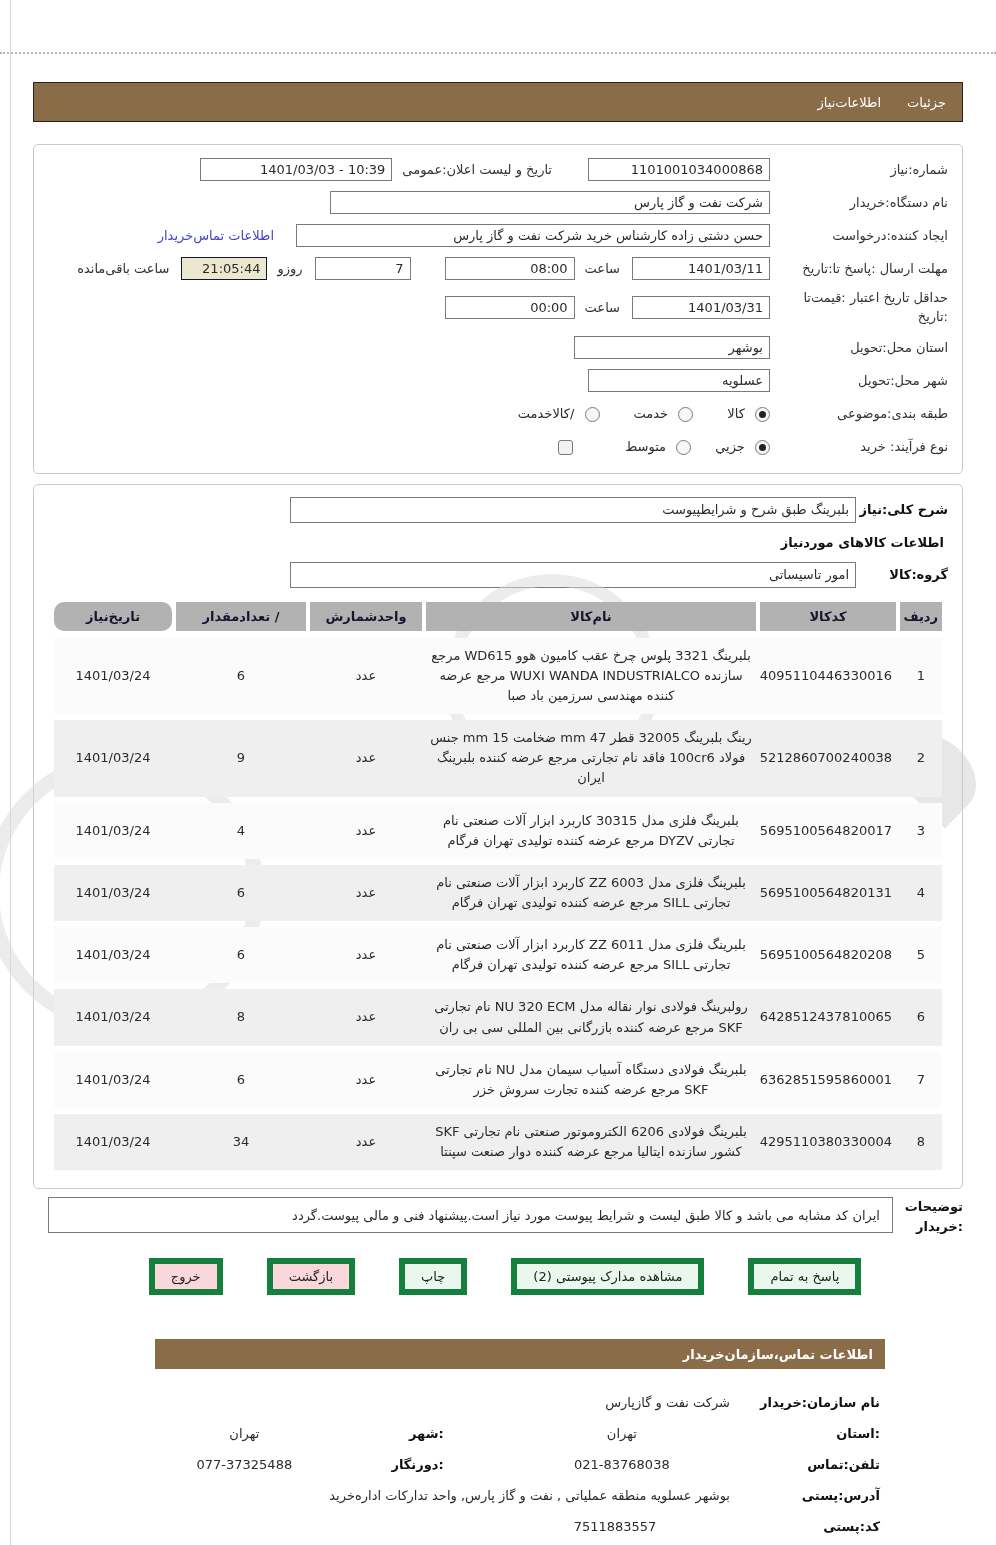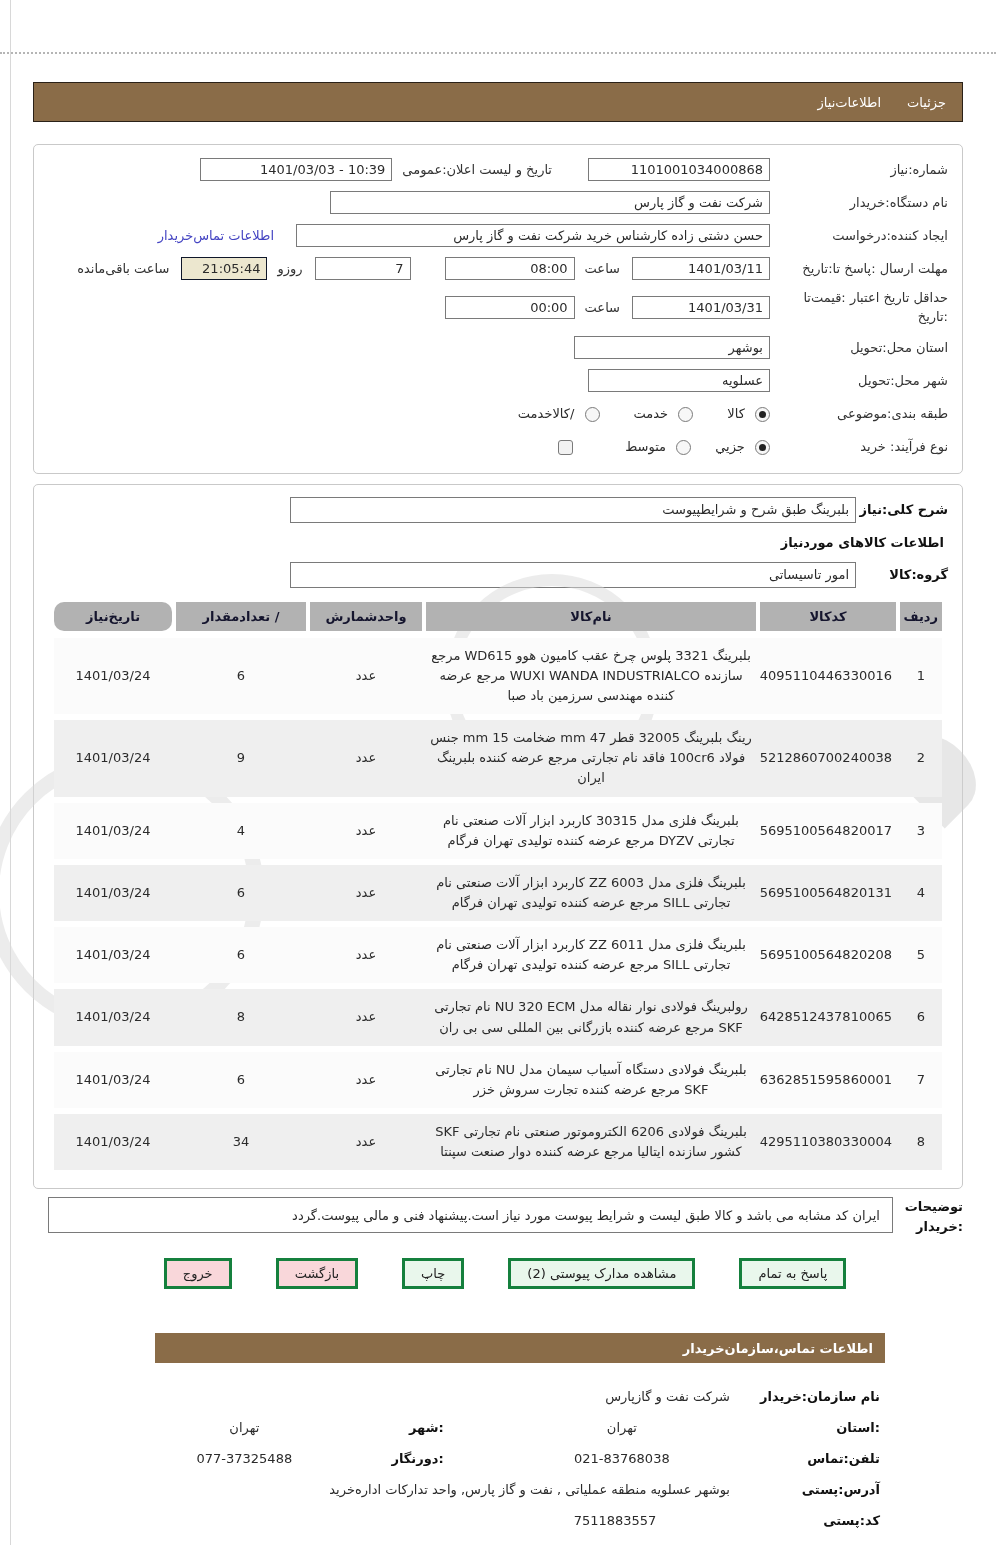--- a/index.html
+++ b/index.html
@@ -55,21 +55,21 @@
   .c-qty{width:130px;flex:0 0 130px;}
   .c-date{width:118px;flex:0 0 118px;border-radius:10px;}
 
   
   .remarks{display:flex;margin:8px 33px 0 48px;gap:8px;align-items:flex-start;}
   .remarks .rlabel{width:62px;flex:0 0 62px;font-weight:bold;line-height:1.5;color:#111;}
   .rbox{flex:1;border:1px solid #7a7a7a;min-height:36px;display:flex;align-items:center;padding:2px 12px;box-sizing:border-box;background:#fff;}
 
   
   .actions{display:flex;justify-content:center;gap:30px;margin-top:22px;}
-  .btn{border:3px solid #15803d;height:25px;display:inline-flex;align-items:center;padding:0 16px;cursor:pointer;color:#222;margin-left:14px;}
+  .btn{border:6px solid #15803d;height:25px;display:inline-flex;align-items:center;padding:0 16px;cursor:pointer;color:#222;margin-left:14px;}
   .btn.green{background:#e9f7ec;}
   .btn.pink{background:#f9d7da;}
 
   
   .contact-bar{margin:44px 111px 0 155px;height:30px;background:#8a6c48;color:#fff;font-weight:bold;
                display:flex;align-items:center;padding:0 12px;box-sizing:border-box;}
   .contact{margin:26px 116px 0 155px;}
   .crow{display:flex;align-items:center;margin-bottom:16px;}
   .clabel{width:150px;flex:0 0 150px;font-weight:bold;color:#111;}
   .cval{width:230px;text-align:center;}

